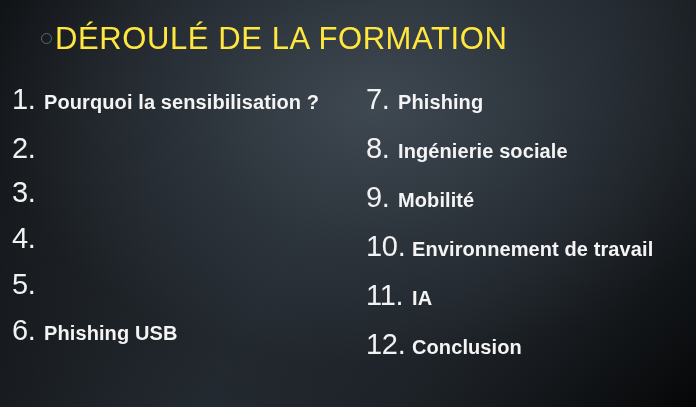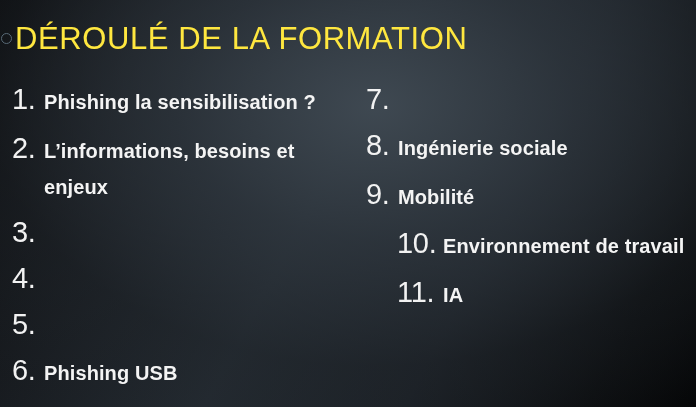--- a/index.html
+++ b/index.html
@@ -33,20 +33,21 @@
   }
 
   
   .title-row {
     position: absolute;
     left: 0;
     top: 16px;
     height: 44px;
     display: flex;
     align-items: center;
+    padding-left: 40px;
   }
 
   .title-bullet {
     width: 11px;
     height: 11px;
     border: 1.6px solid #586a77;
     border-radius: 50%;
     box-sizing: border-box;
     margin-left: 1px;
     margin-right: 3px;
@@ -99,21 +100,21 @@
   .item-text {
     color: #f4f4f4;
     font-size: 20px;
     line-height: 34px;
     font-weight: 600;
     letter-spacing: 0.1px;
     max-width: 300px;
   }
 
   
-  .item.wide .item-num { min-width: 46px; margin-left: 31px; }
+  .item.wide .item-num { min-width: 46px; }
   .item.wide .item-text { max-width: 280px; }
 
   .item.two-line { margin-bottom: 10px; }
   .item.two-line .item-text { line-height: 36px; }
 </style>
 </head>
 <body>
 
 <div class="slide">
 
@@ -121,26 +122,25 @@
     <span class="title-bullet"></span>
     <h1 class="slide-title">DÉROULÉ DE LA FORMATION</h1>
   </div>
 
   <div class="agenda">
 
     <div class="col col-left">
 
       <div class="item">
         <span class="item-num">1.</span>
-        <span class="item-text">Phishing la sensibilisation ?</span>
+        <span class="item-text">Pourquoi la sensibilisation ?</span>
       </div>
 
       <div class="item two-line">
         <span class="item-num">2.</span>
-        <span class="item-text">L’informations, besoins et enjeux</span>
       </div>
 
       <div class="item">
         <span class="item-num">3.</span>
       </div>
 
       <div class="item">
         <span class="item-num">4.</span>
       </div>
 
@@ -152,20 +152,21 @@
         <span class="item-num">6.</span>
         <span class="item-text">Phishing USB</span>
       </div>
 
     </div>
 
     <div class="col col-right">
 
       <div class="item">
         <span class="item-num">7.</span>
+        <span class="item-text">Phishing</span>
       </div>
 
       <div class="item">
         <span class="item-num">8.</span>
         <span class="item-text">Ingénierie sociale</span>
       </div>
 
       <div class="item">
         <span class="item-num">9.</span>
         <span class="item-text">Mobilité</span>
@@ -174,18 +175,22 @@
       <div class="item wide">
         <span class="item-num">10.</span>
         <span class="item-text">Environnement de travail</span>
       </div>
 
       <div class="item wide">
         <span class="item-num">11.</span>
         <span class="item-text">IA</span>
       </div>
 
+      <div class="item wide">
+        <span class="item-num">12.</span>
+        <span class="item-text">Conclusion</span>
+      </div>
 
     </div>
 
   </div>
 
 </div>
 
 </body></html>

